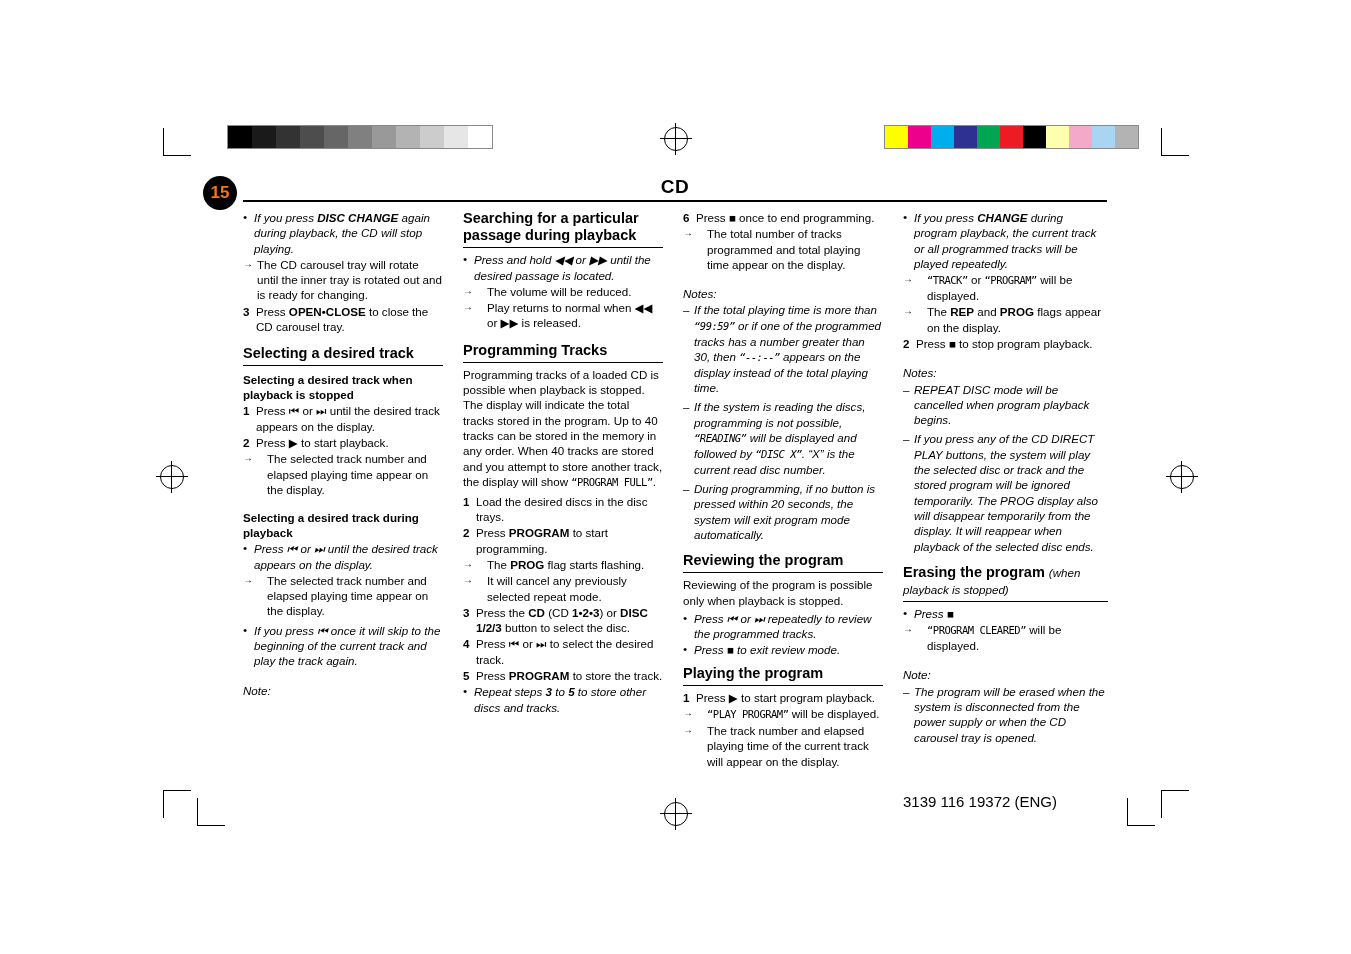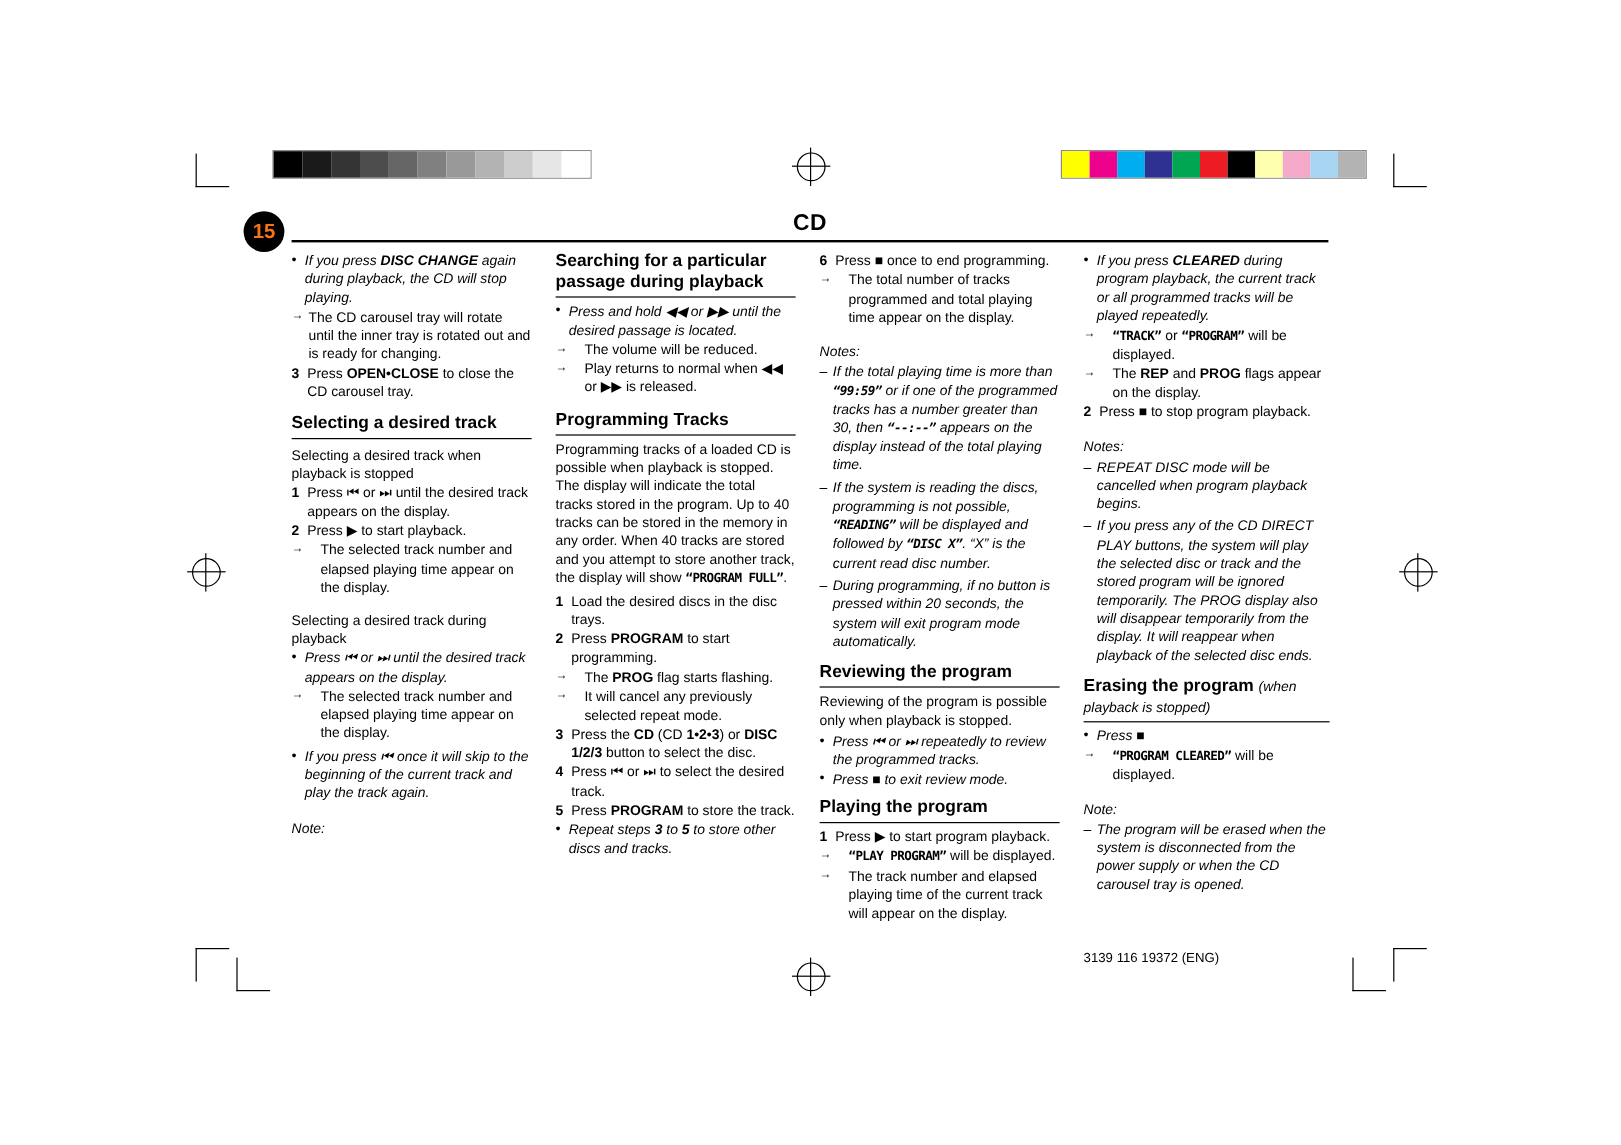--- a/index.html
+++ b/index.html
@@ -42,44 +42,44 @@
   .col{position:absolute;top:210px;font-size:11.6px;line-height:1.32;}
   .col1{left:243px;width:200px;}
   .col2{left:463px;width:200px;}
   .col3{left:683px;width:200px;}
   .col4{left:903px;width:205px;}
 
   h2.sec{
     font-size:14.5px;font-weight:bold;margin:0 0 2px 0;padding-bottom:3px;
     border-bottom:1.5px solid #000;line-height:1.18;
   }
-  h3.sub{font-size:11.6px;font-weight:normal;margin:7px 0 1px 0;line-height:1.25;}
+  h3.sub{font-size:11.6px;font-weight:bold;margin:7px 0 1px 0;line-height:1.25;}
   .spacer{height:10px;}
   .spacer-sm{height:6px;}
 
   ul.bul{list-style:none;margin:0;padding:0;font-style:italic;}
   li.bul{position:relative;padding-left:11px;margin-bottom:1px;}
   li.bul:before{content:"•";position:absolute;left:0;top:-1px;}
 
   .num{position:relative;padding-left:13px;margin-bottom:1px;}
   .num>.n{position:absolute;left:0;top:0;font-weight:bold;}
 
   .arrow{position:relative;padding-left:14px;margin-bottom:1px;}
   .arrow:before{content:"\2192";position:absolute;left:0;top:0;font-size:10px;}
 
   .plain{margin-bottom:2px;}
 
   .noteshead{font-style:italic;margin:7px 0 1px 0;}
   .note{position:relative;padding-left:11px;font-style:italic;margin-bottom:4px;}
   .note:before{content:"\2013";position:absolute;left:0;top:0;}
 
   b{font-weight:bold;}
-  .lcd{font-family:"DejaVu Sans Mono", monospace;letter-spacing:-0.5px;font-size:10.5px;font-weight:bold;}
-
-  .footer{position:absolute;left:903px;top:793px;font-size:11px;}
+  .lcd{font-family:"DejaVu Sans Mono", monospace;letter-spacing:-0.5px;font-size:10.5px;}
+
+  .footer{position:absolute;left:903px;top:793px;font-size:15px;}
 </style>
 </head>
 <body>
 
 <div class="page">
 
   <div class="crop" style="left:163px;top:128px;width:1px;height:28px;"></div>
   <div class="crop" style="left:163px;top:155px;width:28px;height:1px;"></div>
   <div class="crop" style="left:1161px;top:128px;width:1px;height:28px;"></div>
   <div class="crop" style="left:1161px;top:155px;width:28px;height:1px;"></div>
@@ -200,21 +200,21 @@
 
     <div class="spacer-sm"></div>
     <h2 class="sec">Playing the program</h2>
     <div class="num" style="margin-top:4px;"><span class="n">1</span><span>Press ▶ to start program playback.</span></div>
     <div class="arrow" style="padding-left:24px;"><span class="lcd">“PLAY PROGRAM”</span> will be displayed.</div>
     <div class="arrow" style="padding-left:24px;">The track number and elapsed playing time of the current track will appear on the display.</div>
   </div>
 
   <div class="col col4">
     <ul class="bul">
-      <li class="bul"><span>If you press <b>CLEARED</b> during program playback, the current track or all programmed tracks will be played repeatedly.</span></li>
+      <li class="bul"><span>If you press <b>CHANGE</b> during program playback, the current track or all programmed tracks will be played repeatedly.</span></li>
     </ul>
     <div class="arrow" style="padding-left:24px;"><span class="lcd">“TRACK”</span> or <span class="lcd">“PROGRAM”</span> will be displayed.</div>
     <div class="arrow" style="padding-left:24px;">The <b>REP</b> and <b>PROG</b> flags appear on the display.</div>
     <div class="num"><span class="n">2</span><span>Press ■ to stop program playback.</span></div>
 
     <div class="spacer-sm"></div>
     <div class="noteshead">Notes:</div>
     <div class="note">REPEAT DISC mode will be cancelled when program playback begins.</div>
     <div class="note">If you press any of the CD DIRECT PLAY buttons, the system will play the selected disc or track and the stored program will be ignored temporarily. The PROG display also will disappear temporarily from the display. It will reappear when playback of the selected disc ends.</div>
 

